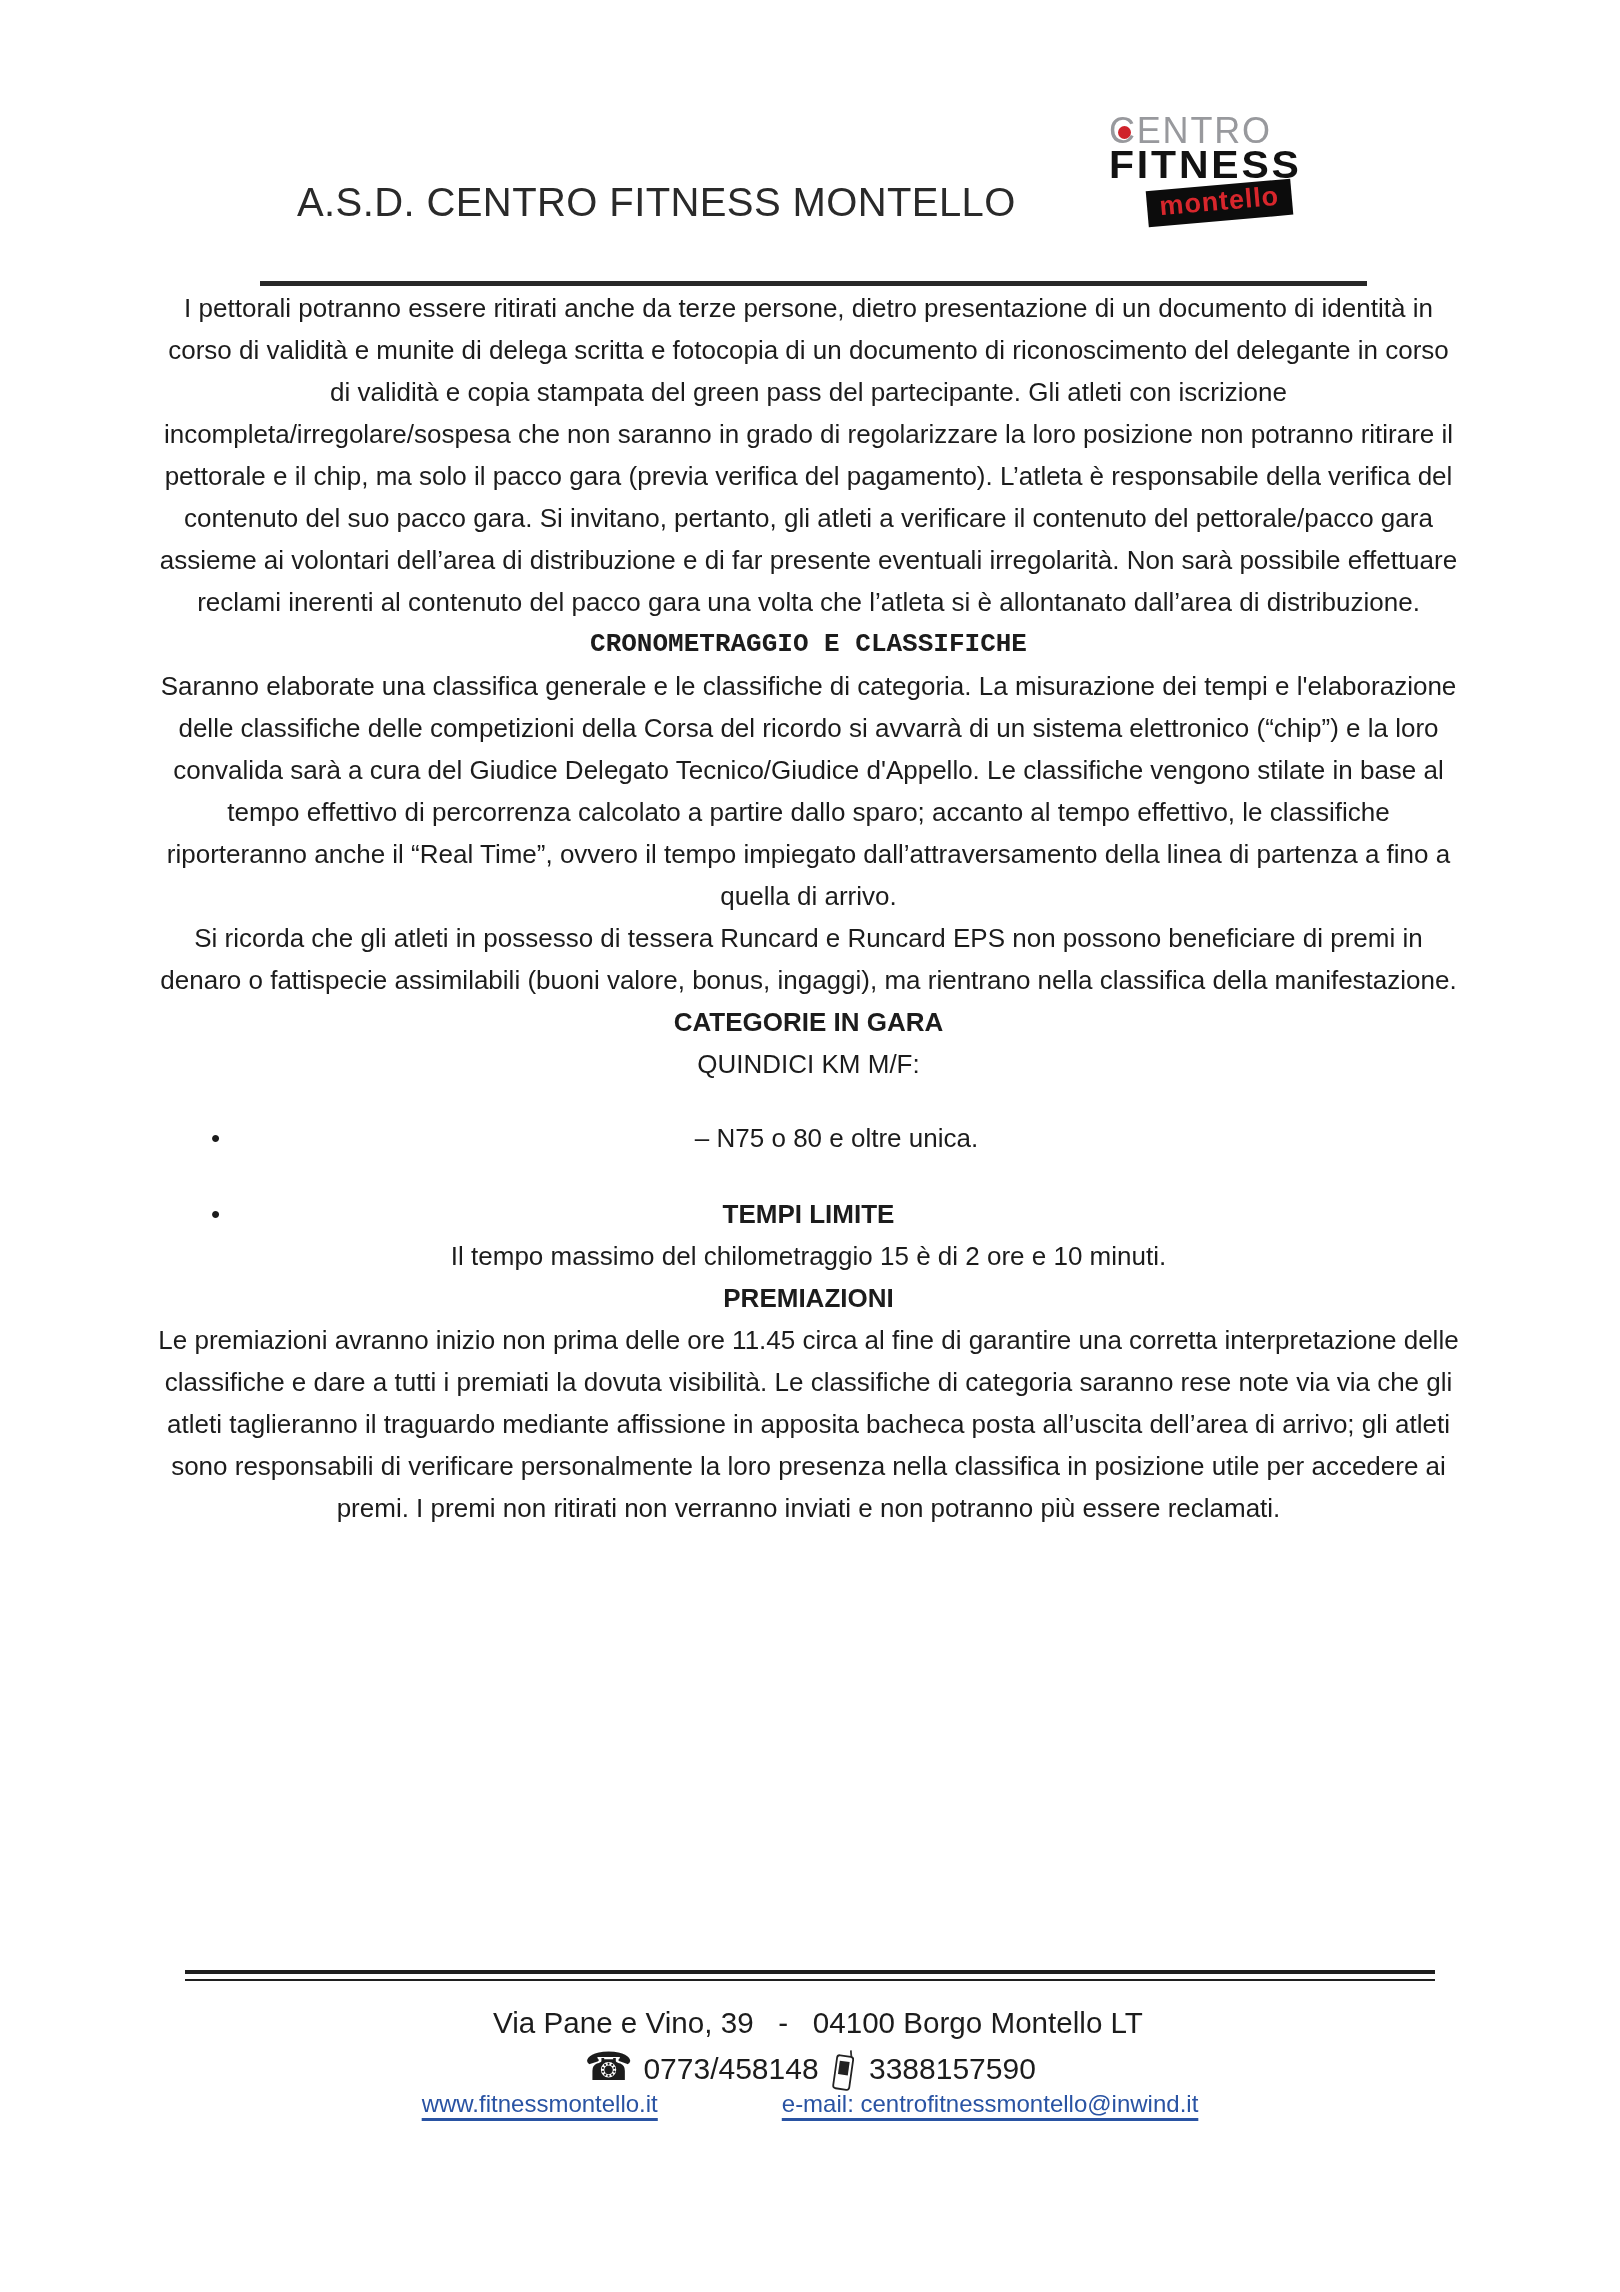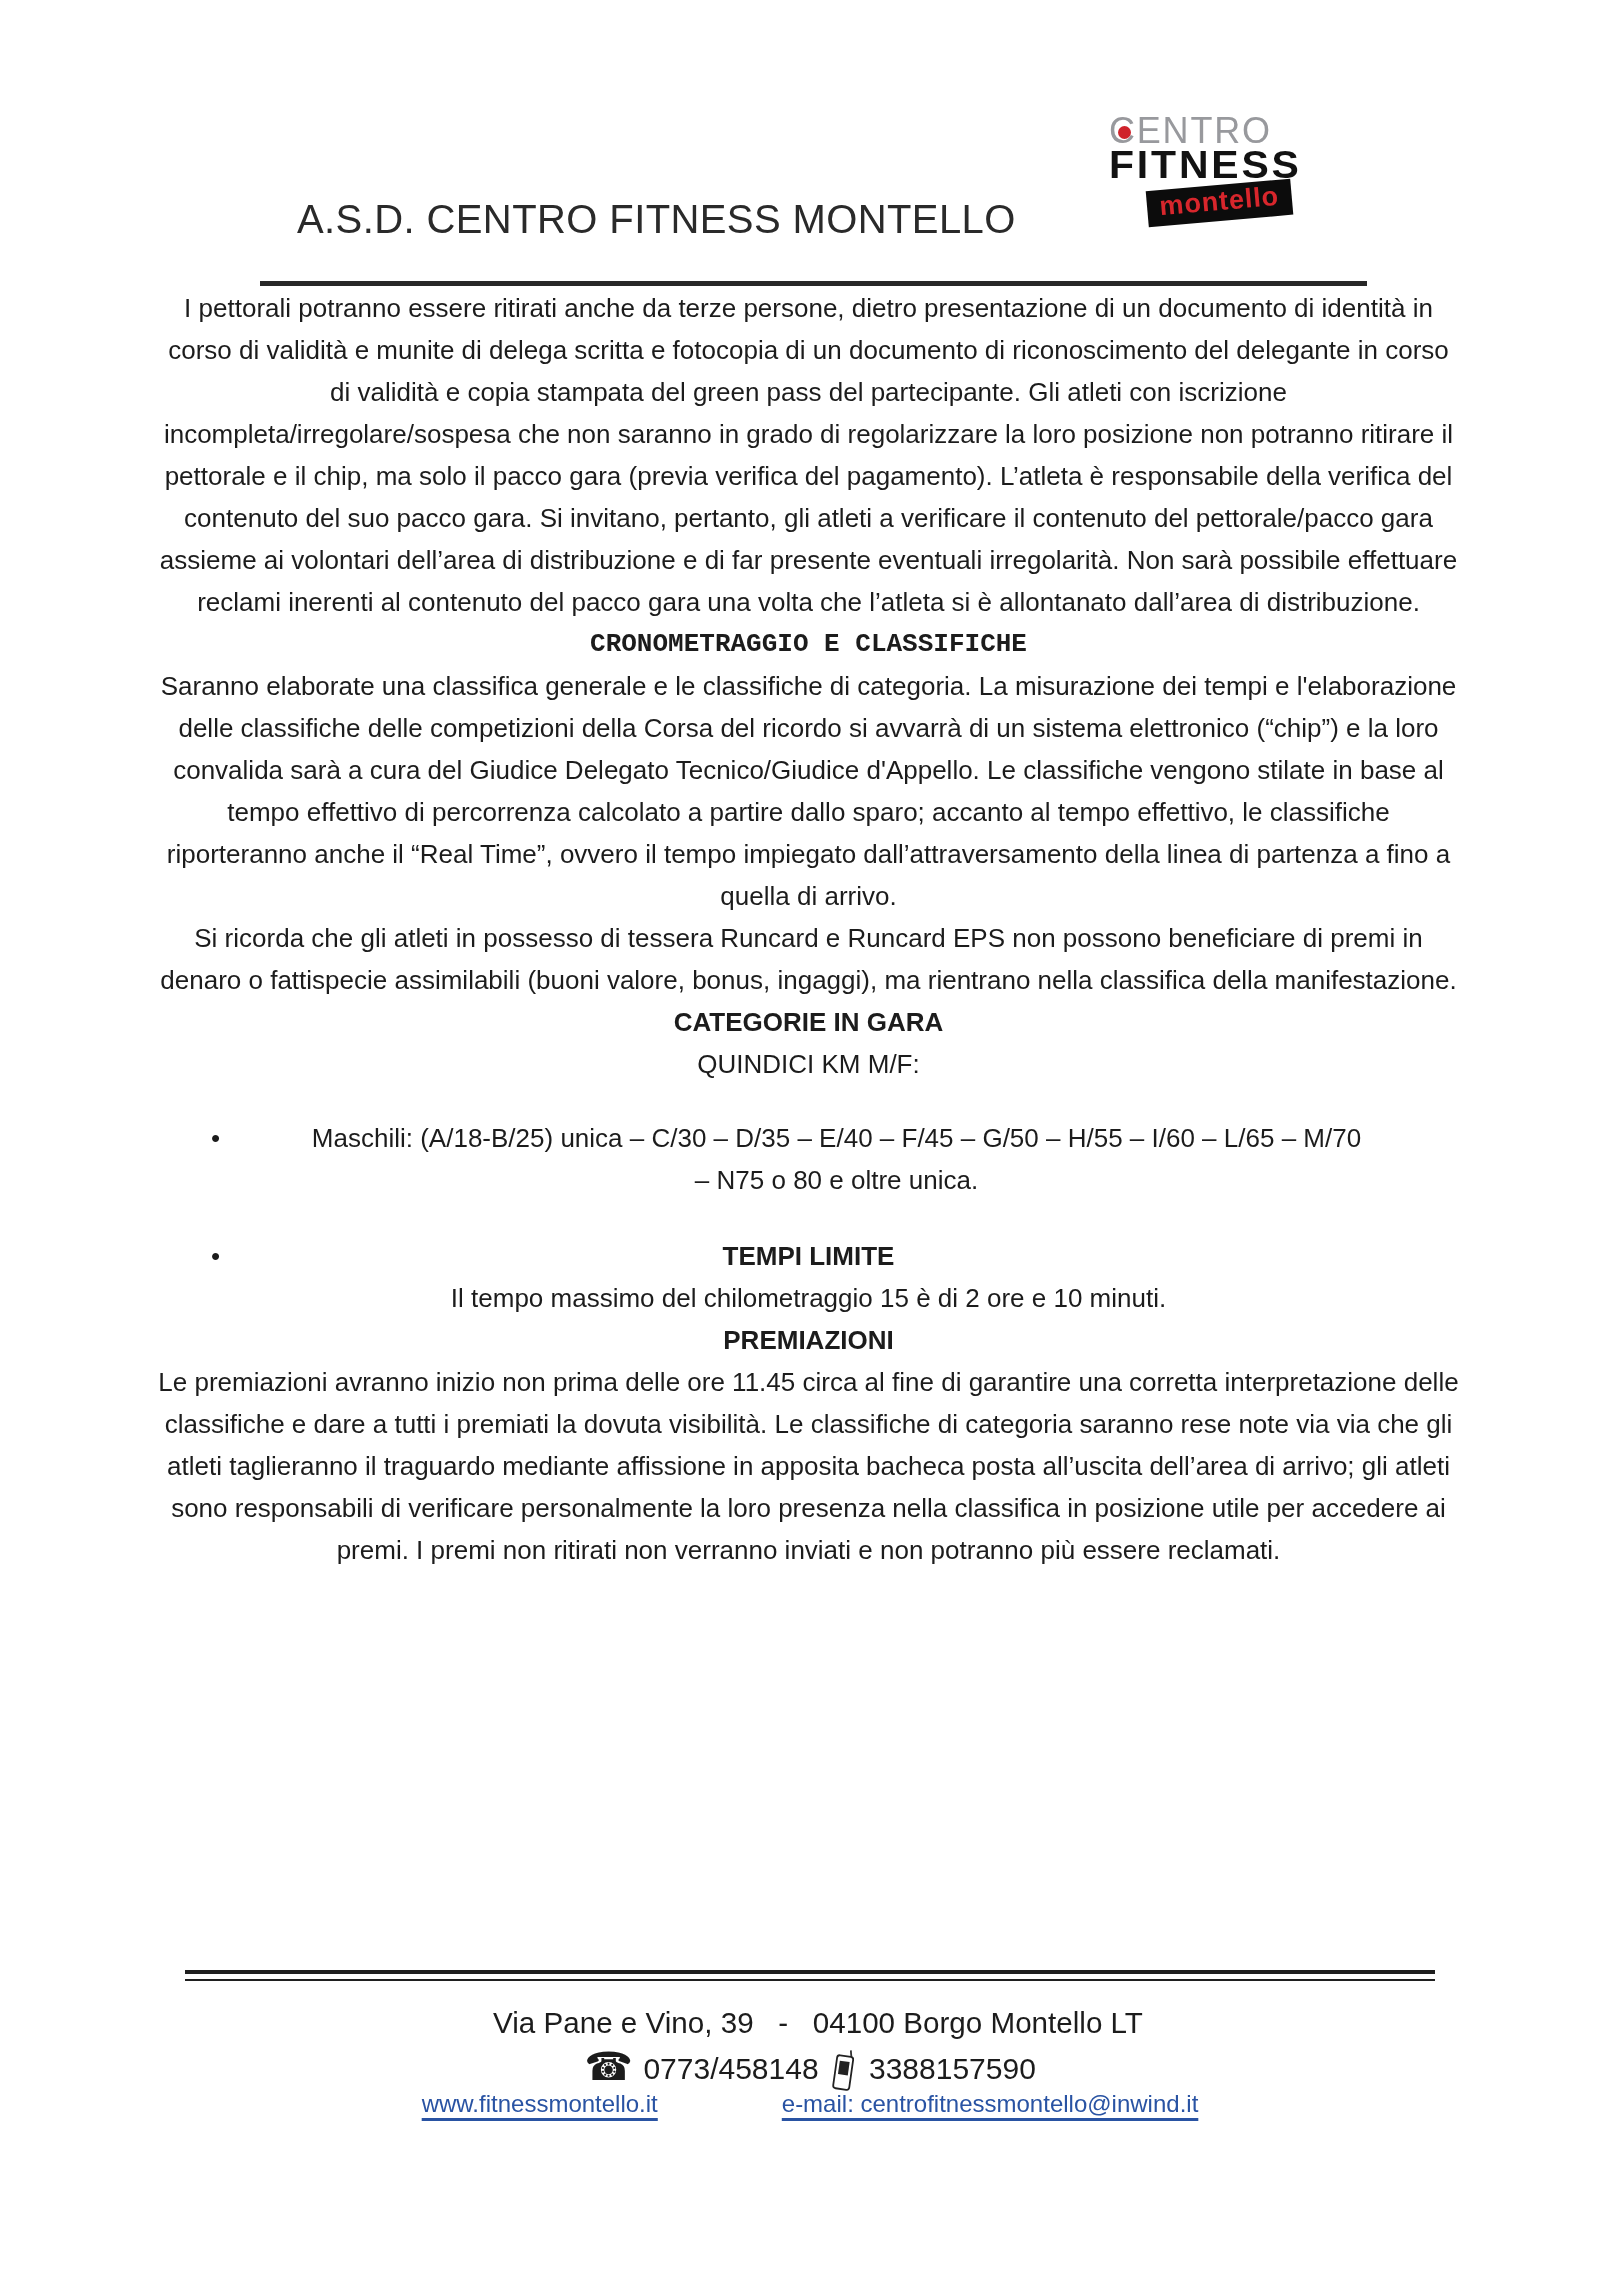--- a/index.html
+++ b/index.html
@@ -8,21 +8,21 @@
     font-family:"Liberation Sans","DejaVu Sans",sans-serif;color:#1c1c1c;
     overflow:hidden;
   }
   
   .logo{position:absolute;left:1109px;top:113px;width:269px;line-height:1;}
   .logo-centro{position:relative;font-size:36px;letter-spacing:1.8px;color:#98999d;font-weight:400;}
   .logo-dot{position:absolute;left:9px;top:12.5px;width:13.4px;height:13.4px;border-radius:50%;background:#cf232b;}
   .logo-fitness{font-size:39px;font-weight:700;color:#121212;letter-spacing:2.7px;margin-top:-4.5px;transform:scaleX(1.05);transform-origin:left top;}
   .logo-banner{display:inline-block;background:#0c0c0c;color:#d8262c;font-size:27px;font-weight:700;
     padding:2.7px 12.5px 6.3px;transform:rotate(-5deg);margin:1.8px 0 0 38px;letter-spacing:0.9px;}
-  .page-title{position:absolute;left:297px;top:197px;font-size:40px;font-weight:400;color:#2a2a2a;letter-spacing:0.4px;}
+  .page-title{position:absolute;left:297px;top:180px;font-size:40px;font-weight:400;color:#2a2a2a;letter-spacing:0.4px;}
   .header-rule{position:absolute;left:260px;top:281px;width:1107px;height:5.4px;background:#282828;}
   
   .main{position:absolute;left:157px;top:287px;width:1303px;font-size:26px;line-height:42px;text-align:center;}
   .main p{margin:0;}
   .sec-heading{font-weight:700;margin:0;}
   .mt-sm{margin-top:23px;font-family:Liberation Mono, monospace;}
   .mt-md{margin-top:30px;}
   .mt-lg{margin-top:32px;}
   .bullet-list{margin:32px 0 0 0;padding:0;list-style:none;}
   .bullet-item{position:relative;padding-left:105px;padding-right:49px;}
@@ -61,21 +61,20 @@
   <p class="sec-heading mt-sm">CRONOMETRAGGIO E CLASSIFICHE</p>
   <p>Saranno elaborate una classifica generale e le classifiche di categoria. La misurazione dei tempi e l'elaborazione delle classifiche delle competizioni della Corsa del ricordo si avvarrà di un sistema elettronico (“chip”) e la loro convalida sarà a cura del Giudice Delegato Tecnico/Giudice d'Appello. Le classifiche vengono stilate in base al tempo effettivo di percorrenza calcolato a partire dallo sparo; accanto al tempo effettivo, le classifiche riporteranno anche il “Real Time”, ovvero il tempo impiegato dall’attraversamento della linea di partenza a fino a quella di arrivo.</p>
   <p>Si ricorda che gli atleti in possesso di tessera Runcard e Runcard EPS non possono beneficiare di premi in denaro o fattispecie assimilabili (buoni valore, bonus, ingaggi), ma rientrano nella classifica della manifestazione.</p>
 
   <p class="sec-heading mt-md">CATEGORIE IN GARA</p>
   <p>QUINDICI KM M/F:</p>
 
   <ul class="bullet-list">
     <li class="bullet-item">
       <span class="bullet-marker">•</span>
-      <div>Maschili: (A/18-B/25) unica – C/30 – D/35 – E/40 – F/45 – G/50 – H/55 – I/60 – L/65 – M/70</div>
       <div class="bullet-line2">– N75 o 80 e oltre unica.</div>
     </li>
     <li class="bullet-item">
       <span class="bullet-marker">•</span>
 
     </li>
   </ul>
 
   <p class="sec-heading">TEMPI LIMITE</p>
   <p>Il tempo massimo del chilometraggio 15 è di 2 ore e 10 minuti.</p>

